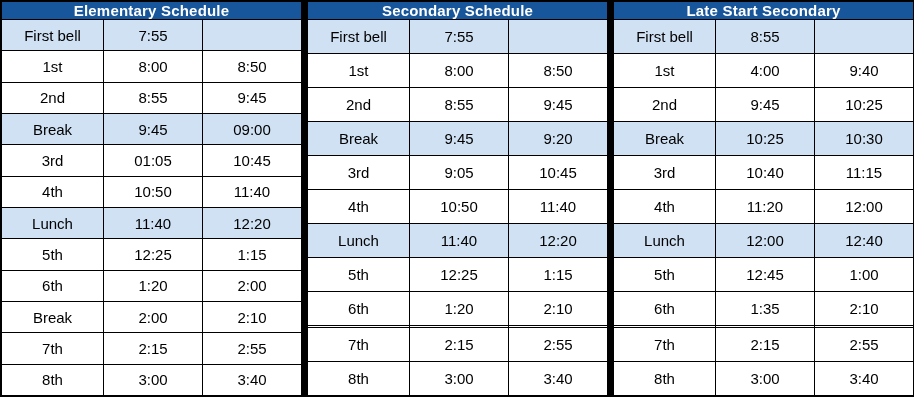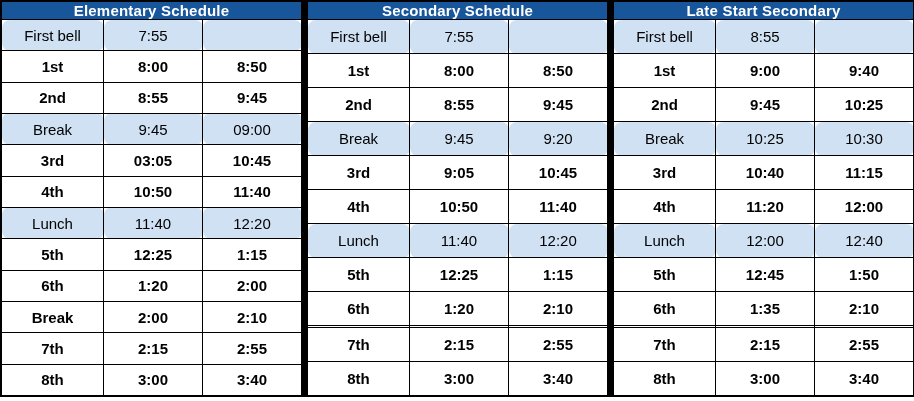--- a/index.html
+++ b/index.html
@@ -44,24 +44,23 @@
   table.schedule th.title {
     background: var(--header-bg, #17569B);
     color: #ffffff;
     font-weight: bold;
     font-size: 15px;
     letter-spacing: 0.2px;
   }
   tr.row-info td {
     background: var(--highlight-bg, #CFE1F3);
     font-weight: normal;
-    border-radius: 8px;
-  }
-  tr.row-period td.label { font-weight: bold; }
-  tr.row-period td.time  { font-weight: bold; }
+  }
+  tr.row-period td.label { font-weight: normal; }
+  tr.row-period td.time  { font-weight: normal; }
   tr.row-empty td { background: #ffffff; }
   col.c-label { width: 34%; }
   col.c-time  { width: 33%; }
 </style>
 </head>
 <body>
 
 <div class="page">
   <div class="boards" id="boards">
   <table class="schedule">
@@ -95,21 +94,21 @@
   </tr>
 
   <tr class="row-info">
     <td class="label">Break</td>
     <td class="time">9:45</td>
     <td class="time">09:00</td>
   </tr>
 
   <tr class="row-period">
     <td class="label">3rd</td>
-    <td class="time">03:05</td>
+    <td class="time">01:05</td>
     <td class="time">10:45</td>
   </tr>
 
   <tr class="row-period">
     <td class="label">4th</td>
     <td class="time">10:50</td>
     <td class="time">11:40</td>
   </tr>
 
   <tr class="row-info">
@@ -249,21 +248,21 @@
     </thead>
     <tbody>
   <tr class="row-info">
     <td class="label">First bell</td>
     <td class="time">8:55</td>
     <td class="time"></td>
   </tr>
 
   <tr class="row-period">
     <td class="label">1st</td>
-    <td class="time">9:00</td>
+    <td class="time">4:00</td>
     <td class="time">9:40</td>
   </tr>
 
   <tr class="row-period">
     <td class="label">2nd</td>
     <td class="time">9:45</td>
     <td class="time">10:25</td>
   </tr>
 
   <tr class="row-info">
@@ -286,21 +285,21 @@
 
   <tr class="row-info">
     <td class="label">Lunch</td>
     <td class="time">12:00</td>
     <td class="time">12:40</td>
   </tr>
 
   <tr class="row-period">
     <td class="label">5th</td>
     <td class="time">12:45</td>
-    <td class="time">1:50</td>
+    <td class="time">1:00</td>
   </tr>
 
   <tr class="row-period">
     <td class="label">6th</td>
     <td class="time">1:35</td>
     <td class="time">2:10</td>
   </tr>
 
   <tr class="row-empty">
     <td class="label"></td>

